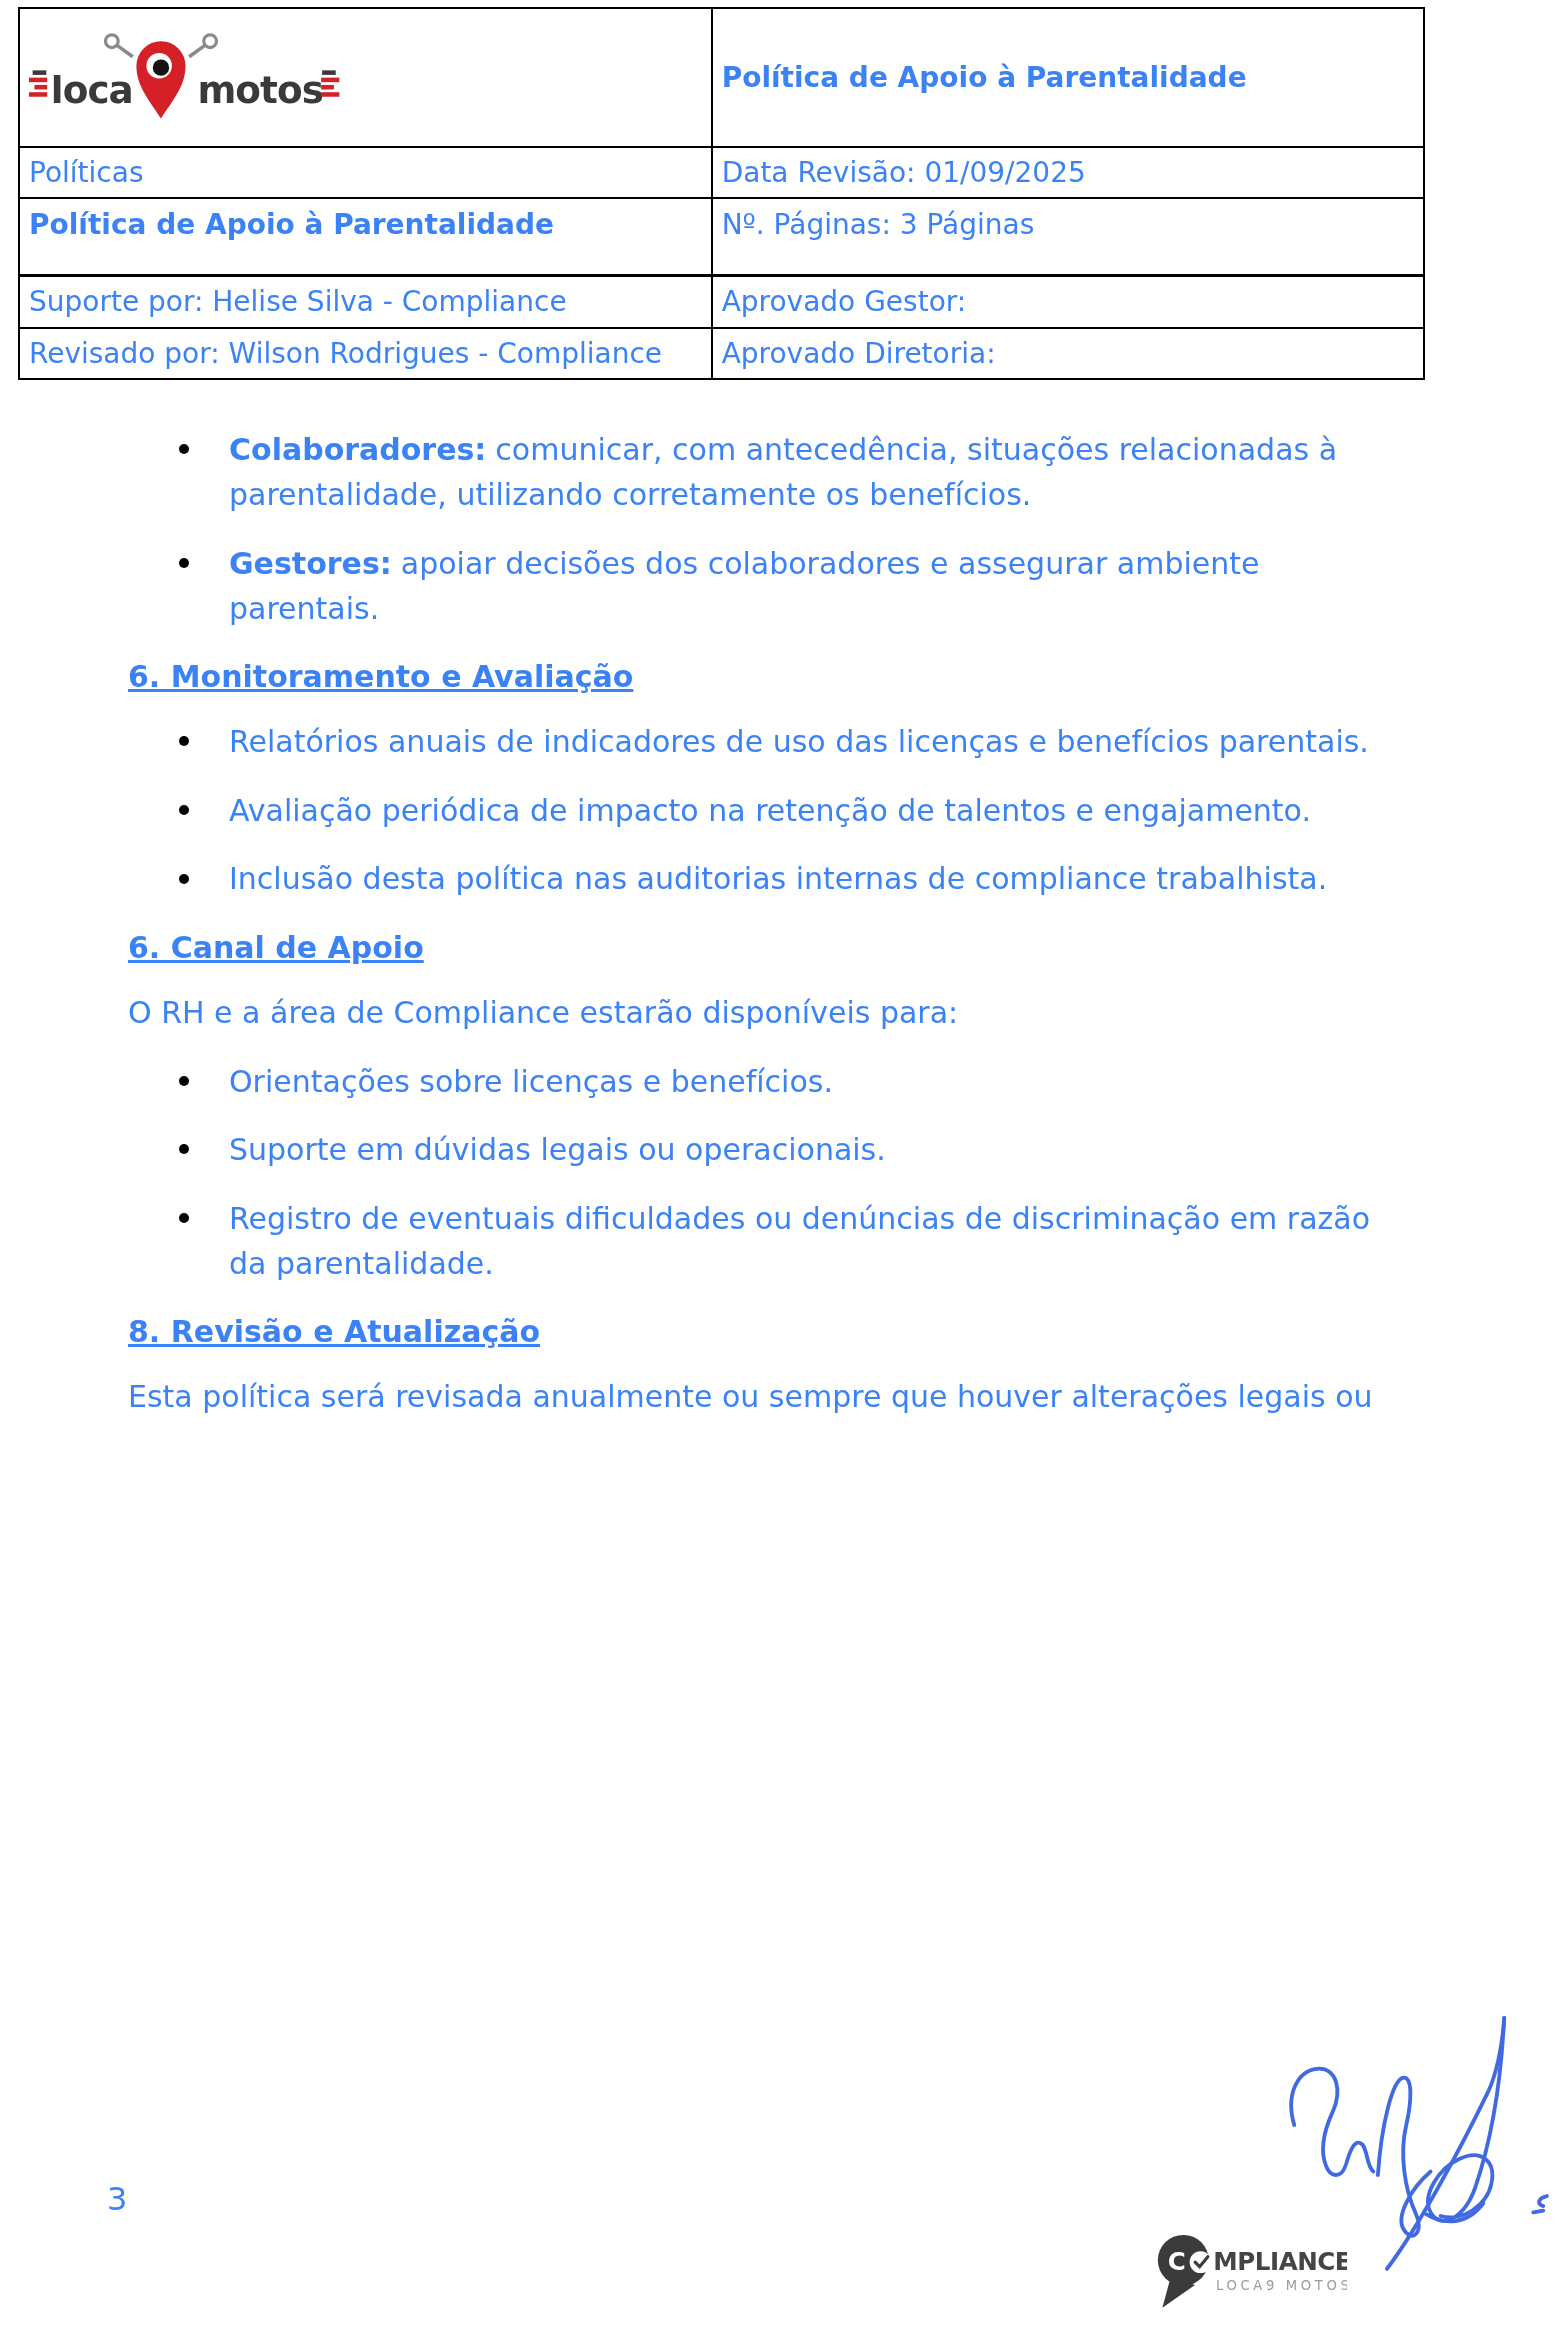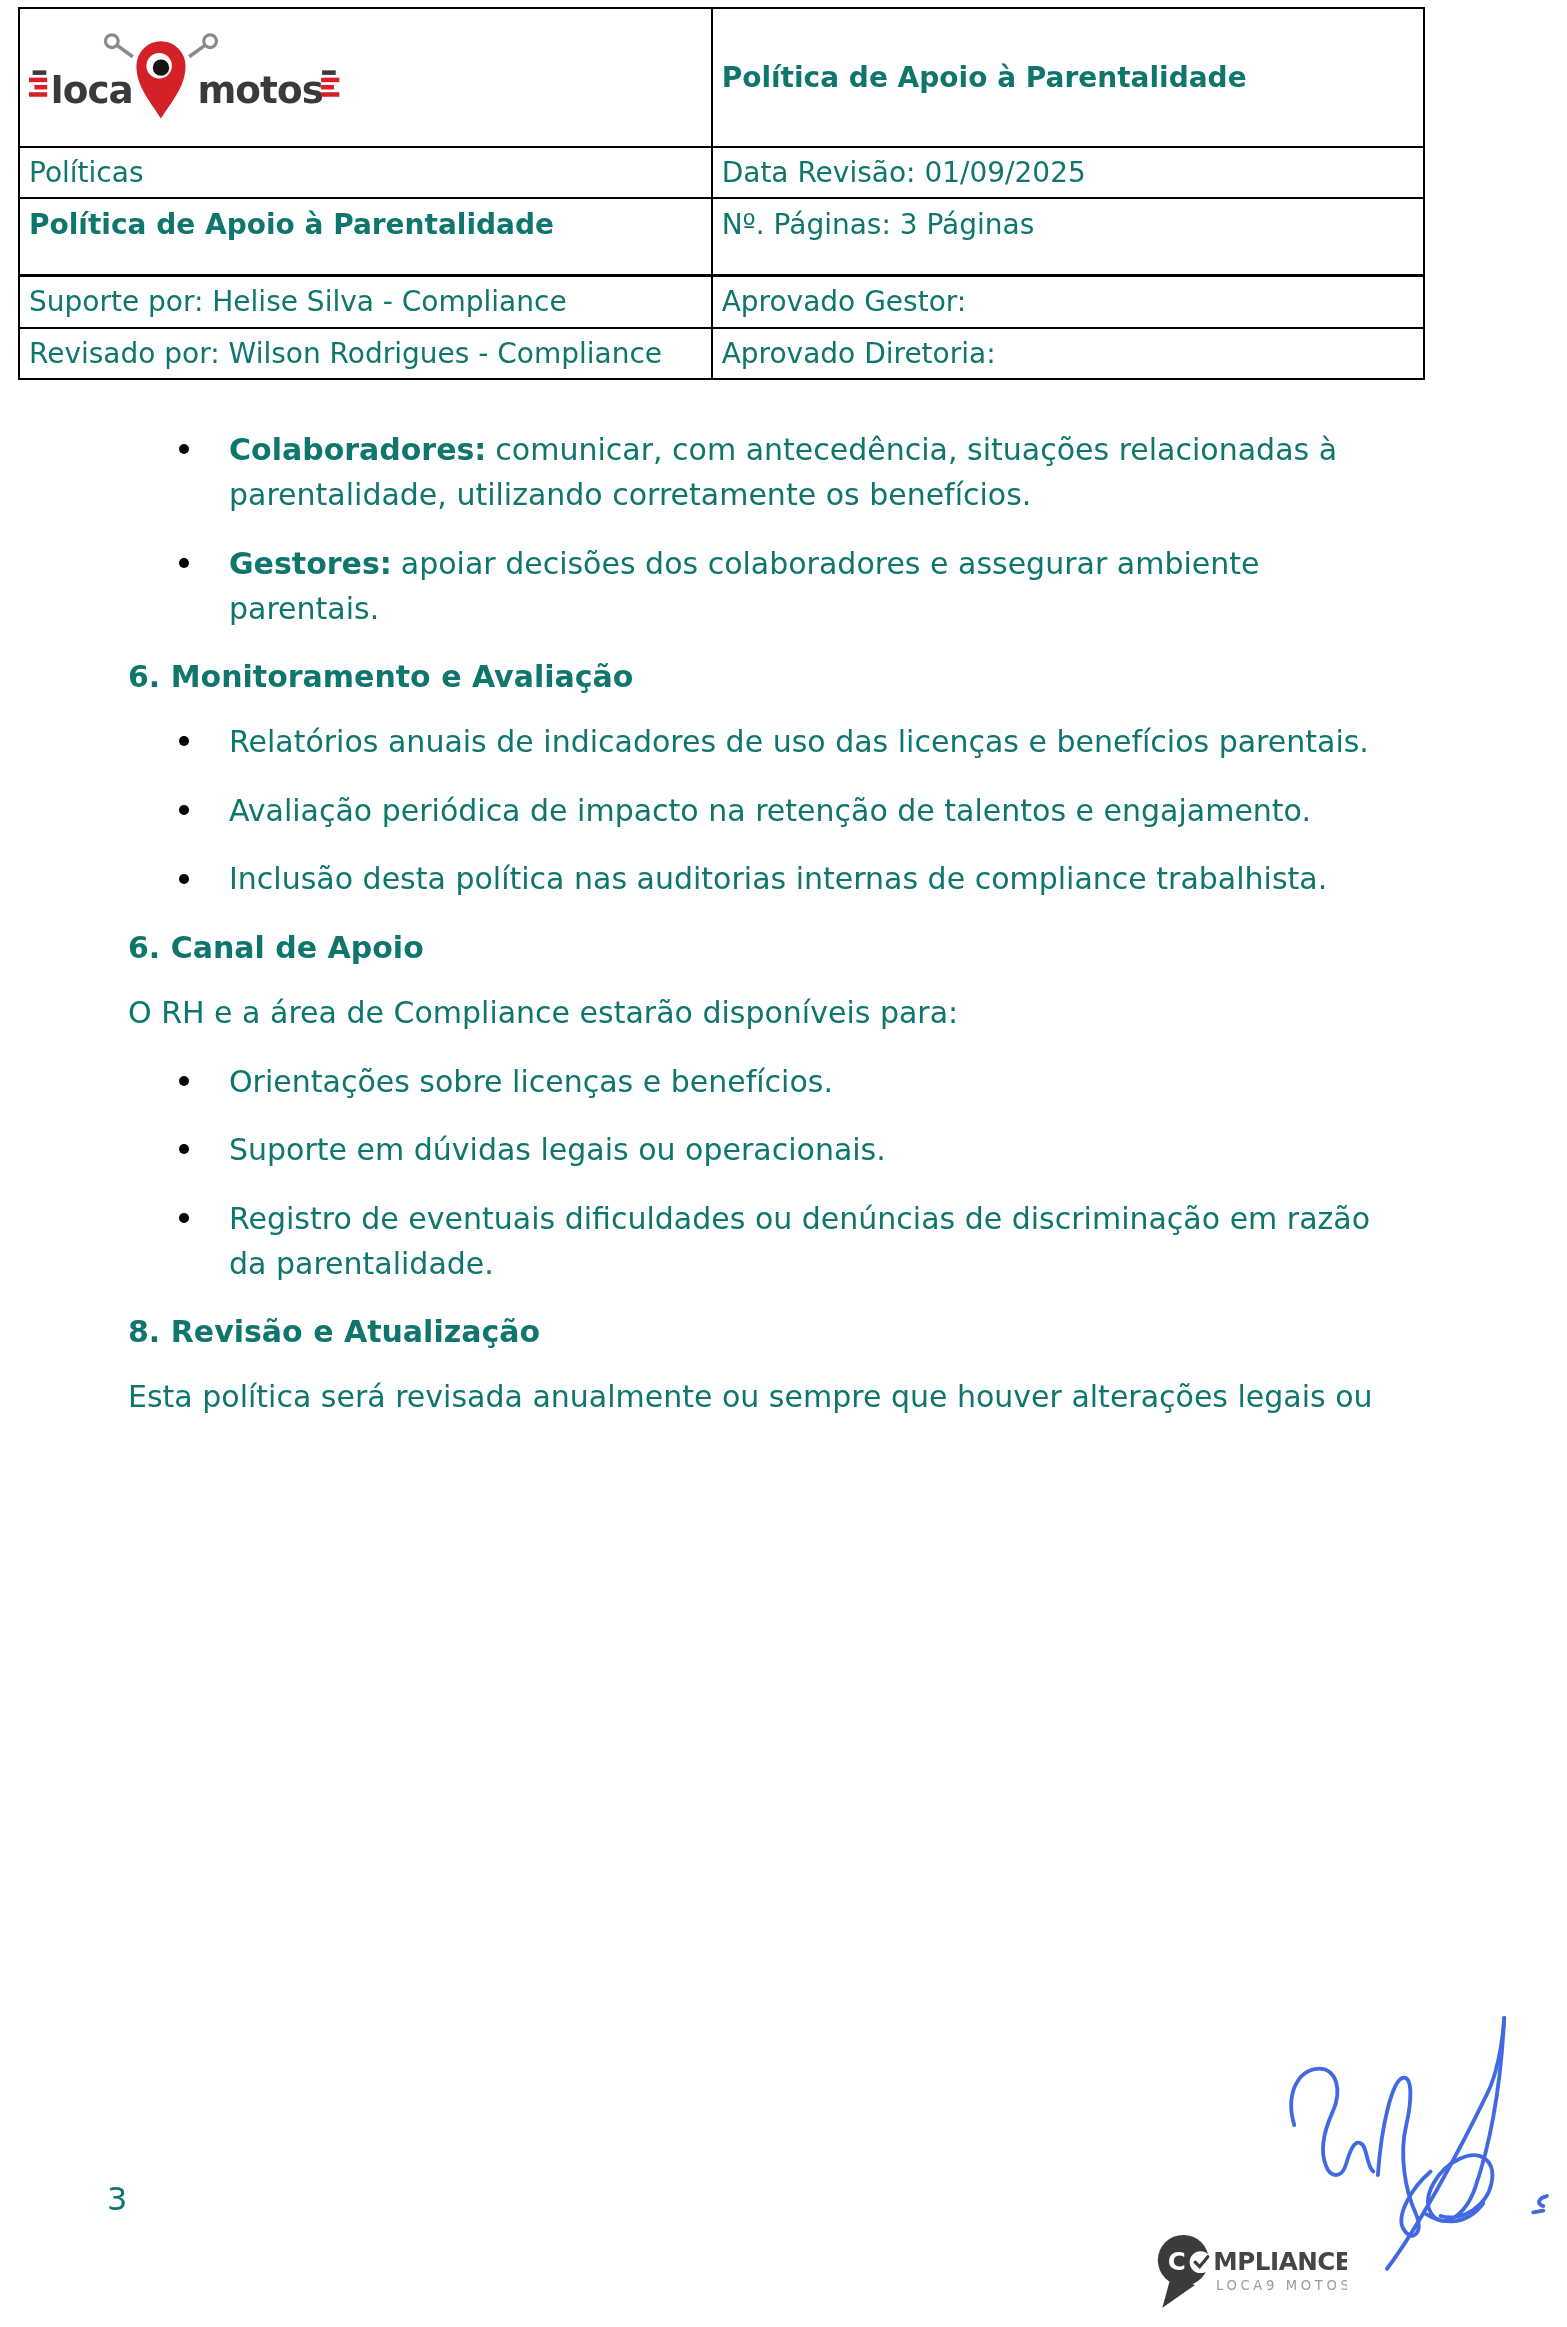--- a/index.html
+++ b/index.html
@@ -1,21 +1,21 @@
 <!DOCTYPE html>
 <html style="font-size:14.5px"><head>
 <meta charset="utf-8">
 <style>
   html,body{margin:0;padding:0;background:#e9e9e9;}
   .page{
     position:relative;
     width:1567px;height:2327px;
     background:#ffffff;
     font-family:"DejaVu Sans","Liberation Sans",sans-serif;
-    color:#0f766e;
+    color:#3b82f6;
     overflow:hidden;
   }
   
   table.hdr{
     position:absolute;left:18px;width:1407px;
     border-collapse:collapse;table-layout:fixed;
     background:#fff;
   }
   table.hdr td{
     border:2.7px solid #000;
@@ -41,21 +41,21 @@
   .line{white-space:nowrap;}
   .line:empty{display:none;}
   b.lead{margin-right:0.3em;}
   b.lead:empty{display:none;margin:0;}
   .bullet{display:flex;margin:0 0 23.6px 0;}
   .dot{
     flex:0 0 auto;width:10px;height:10px;border-radius:50%;
     background:#000;margin:17.3px 40px 0 51px;
   }
   .btxt{flex:1;min-width:0;}
-  .sec-h{font-weight:bold;margin:6px 0 20px 0;}
+  .sec-h{font-weight:bold;margin:6px 0 20px 0;text-decoration:underline;}
   .para{margin:0 0 23.6px 0;}
   
   .pagenum{position:absolute;left:107px;top:2180px;font-size:32px;}
   .signature{position:absolute;left:1276px;top:1987px;}
   .stamp{position:absolute;left:1156px;top:2232px;}
 </style>
 </head>
 <body>
 
 <div class="page">

